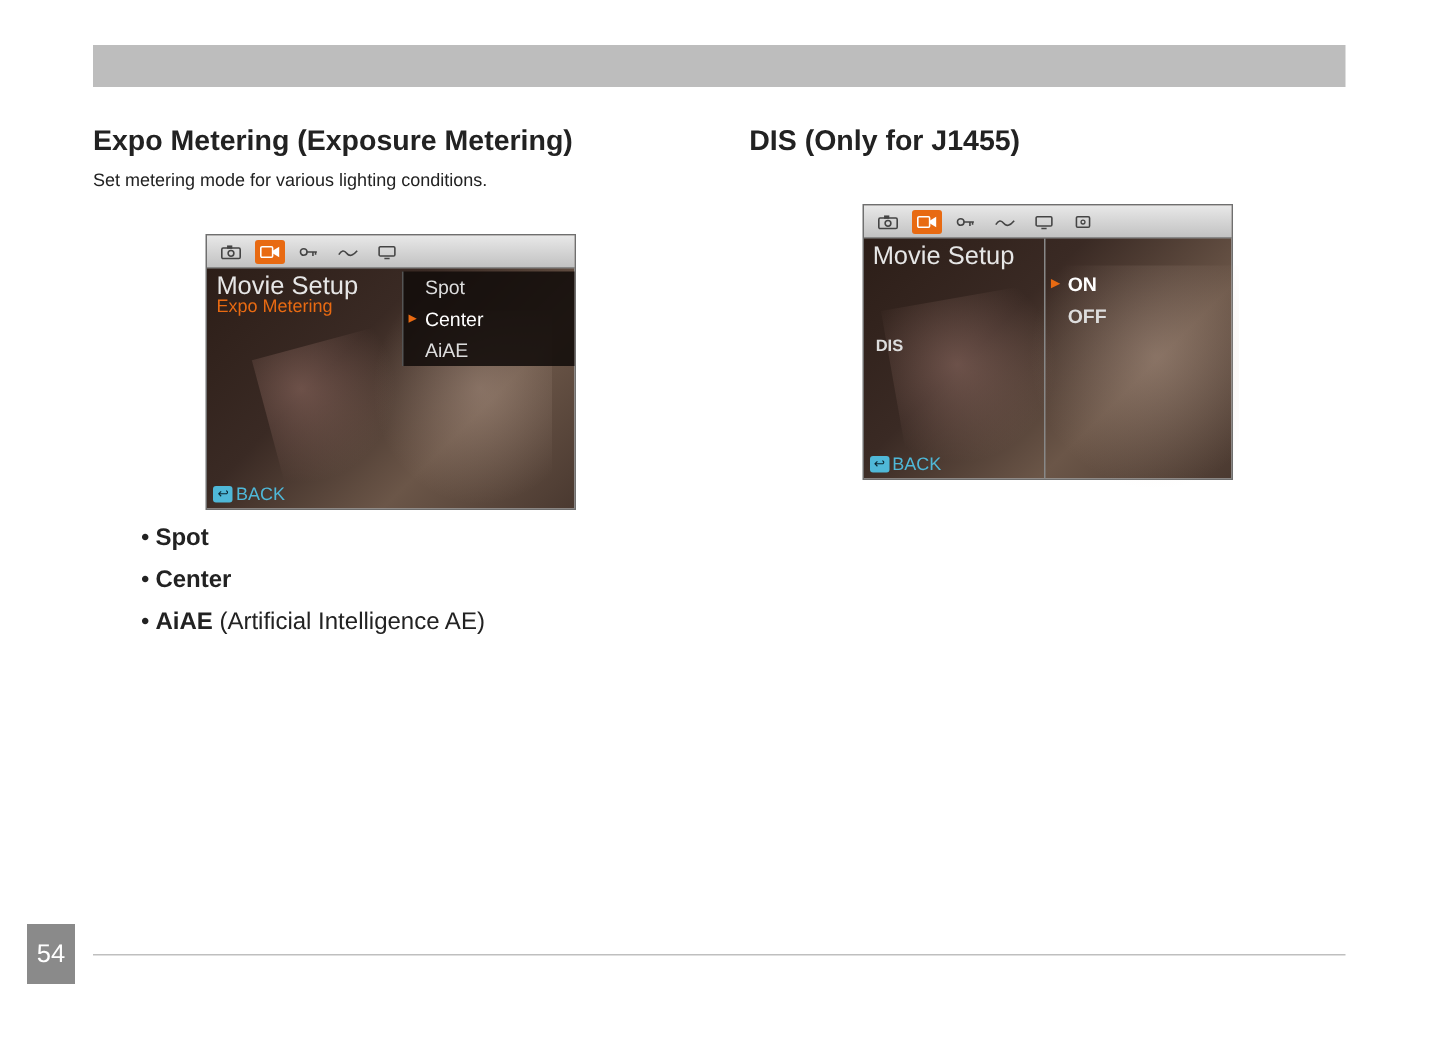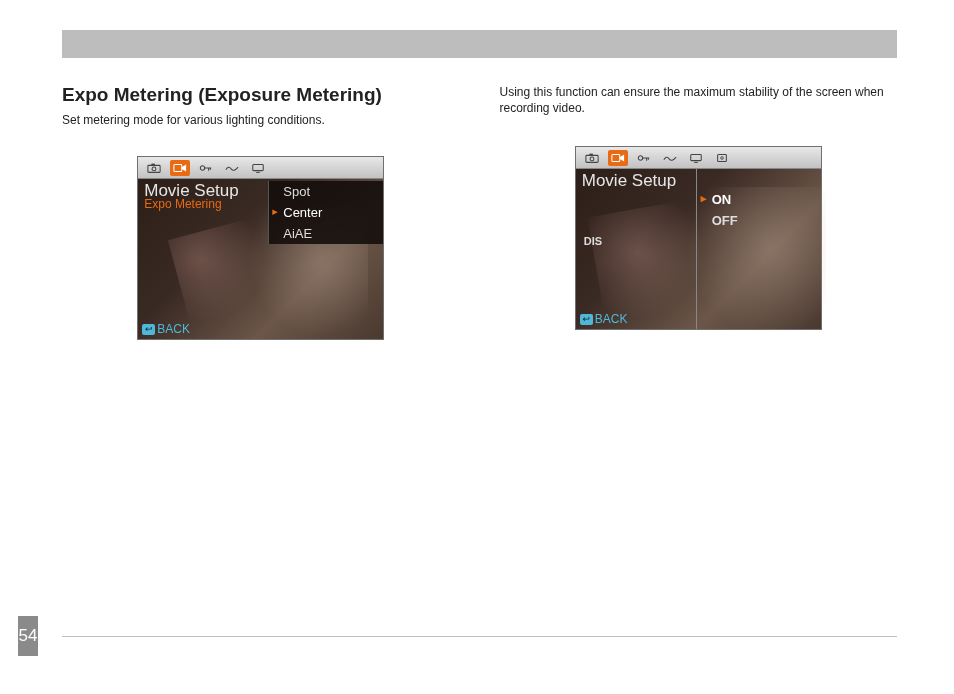--- a/index.html
+++ b/index.html
@@ -155,21 +155,21 @@
     position:relative;
   }
   .cam2-list-item.sel { color:#fff; }
   .cam2-list-item.sel::before {
     content:"▸"; color:#e86a12; position:absolute; left:3px; top:3px; font-size:11px;
   }
 
   
   .pagenum-box {
     position:absolute; left:18px; bottom:38px;
-    width:20px; height:40px;
+    width:32px; height:40px;
     background:#8a8a8a; color:#fff;
     font-size:17px;
     display:flex; align-items:center; justify-content:center;
   }
   .footer-rule {
     position:absolute; left:62px; bottom:57px;
     width:835px; height:1px; background:#bfbfbf;
   }
 </style>
 </head>
@@ -224,24 +224,29 @@
         <div class="cam-list-item">Spot</div>
         <div class="cam-list-item sel">Center</div>
         <div class="cam-list-item">AiAE</div>
       </div>
       <div class="cam-back">
         <span class="back-ico">↩</span>
         <span>BACK</span>
       </div>
     </div>
 
+    <ul class="options-list">
+      <li><span class="bullet">•</span><span class="opt-name">Spot</span><span class="opt-note"></span></li>
+      <li><span class="bullet">•</span><span class="opt-name">Center</span><span class="opt-note"></span></li>
+      <li><span class="bullet">•</span><span class="opt-name">AiAE</span><span class="opt-note"> (Artificial Intelligence AE)</span></li>
+    </ul>
   </div>
 
   <div class="col">
-    <div class="section-desc">Using this function can ensure the maximum stability of the screen when recording video.</div>
+    <div class="section-title">DIS (Only for J1455)</div>
 
     <div class="cam-shot2">
       <div class="bg-petal1"></div>
       <div class="bg-petal2"></div>
       <div class="cam-menubar">
         <span class="menu-icon">
           <svg viewBox="0 0 16 12">
               <rect x="1" y="3" width="14" height="8" rx="1" fill="none" stroke="#444" stroke-width="1.2"></rect>
               <circle cx="8" cy="7" r="2.2" fill="none" stroke="#444" stroke-width="1.2"></circle>
               <rect x="5" y="1" width="4" height="2.5" fill="#444"></rect>

